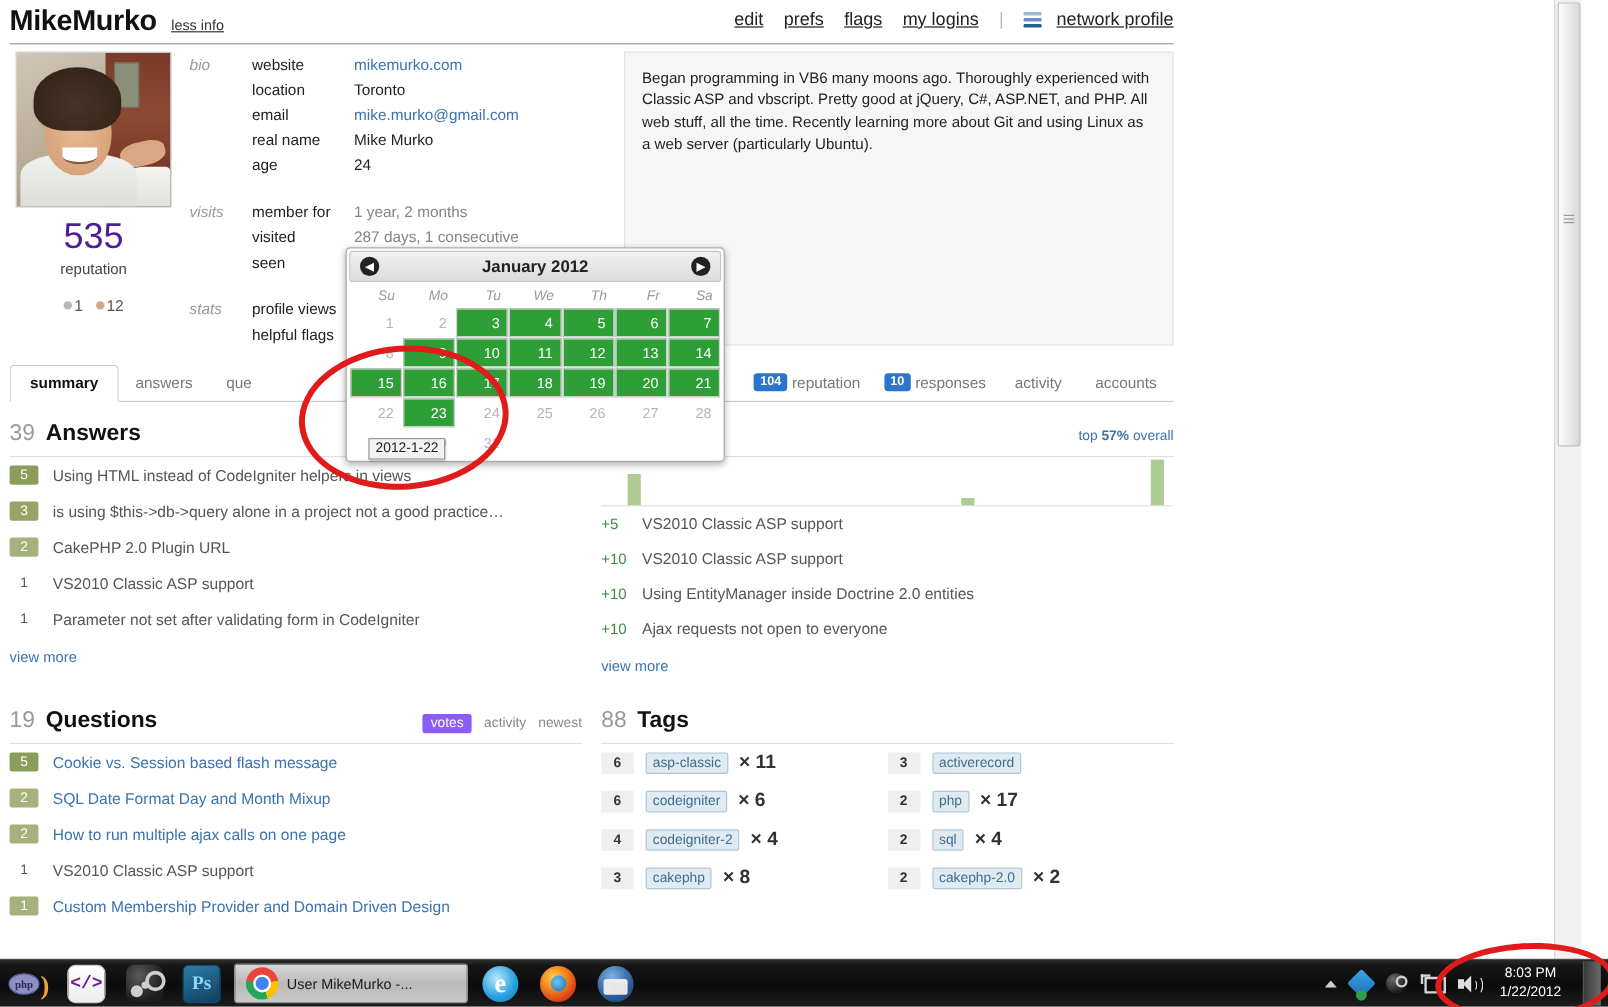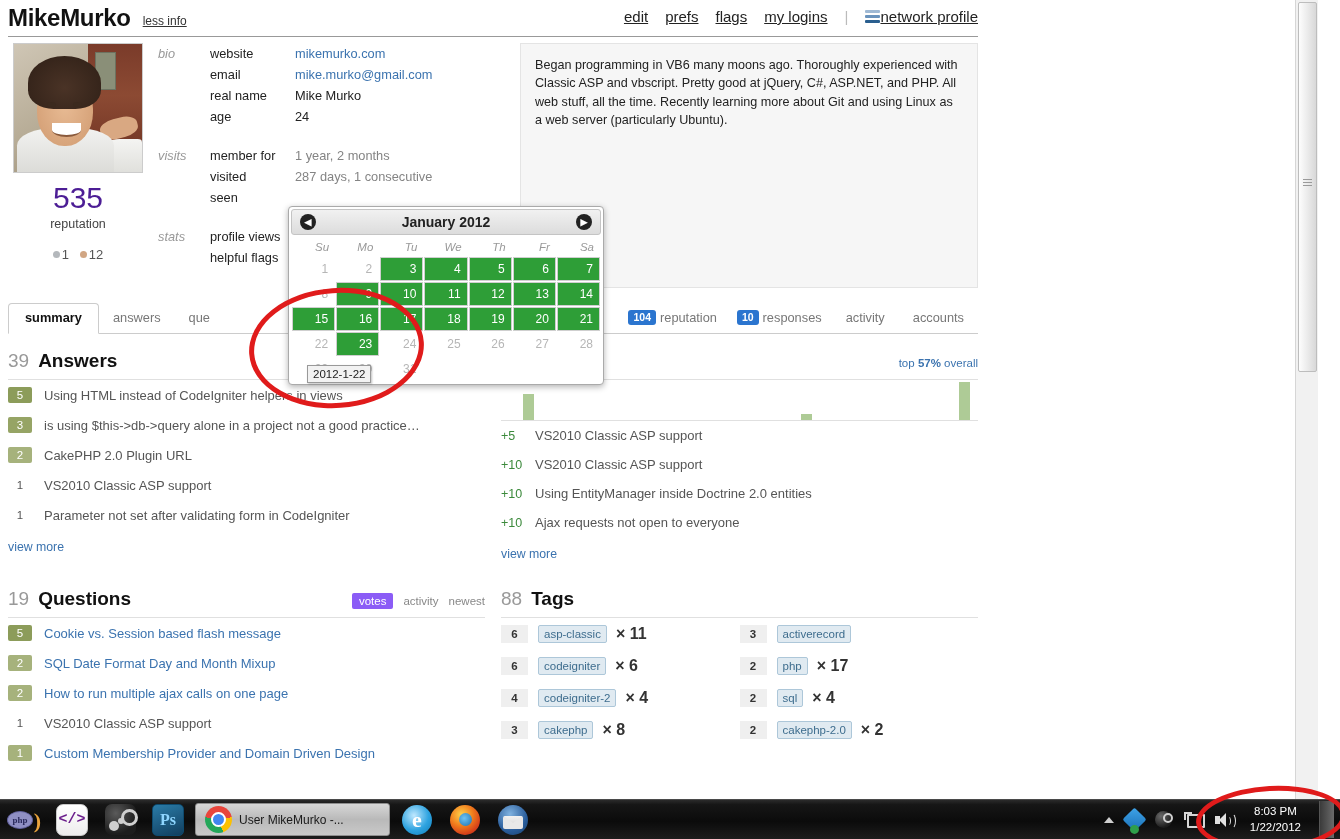--- a/index.html
+++ b/index.html
@@ -31,21 +31,21 @@
     letter-spacing: -0.3px;
   }
   .hdr-lessinfo { font-size: 12px; color: #333; margin-left: 12px; margin-top:6px; }
   .hdr-right {
     position: absolute; right: 0; top: 8px;
     display: flex; align-items: center; gap: 17px;
     font-size: 15px; color: #222; text-decoration: underline;
   }
   .hdr-right a { color: #222; text-decoration: none; }
   .hdr-sep { color: #bbb; }
-  .netprof { display: flex; align-items: center; gap: 0; }
+  .netprof { display: flex; align-items: center; gap: 12px; }
   .stack-ico { display:inline-block; width: 15px; height: 13px; position: relative; }
   .stack-ico i {
     position:absolute; left:0; width: 15px; height: 3px; border-radius: 1px; display:block;
   }
   .stack-ico i:nth-child(1){ top:0; background:#9fb9d4; }
   .stack-ico i:nth-child(2){ top:5px; background:#6a93bd; }
   .stack-ico i:nth-child(3){ top:10px; background:#2a5f8f; }
 
   
   .prof { display: flex; padding-top: 6px; position: relative; }
@@ -405,20 +405,25 @@
           </div>
         </div>
 
         <div class="info-col">
           <table class="info">
             <tbody>
                 <tr>
               <td class="grp">bio</td>
               <td class="key">website</td>
               <td class="val link"><a href="#">mikemurko.com</a></td>
+            </tr>
+            <tr>
+              <td class="grp"></td>
+              <td class="key">location</td>
+              <td class="val">Toronto</td>
             </tr>
             <tr>
               <td class="grp"></td>
               <td class="key">email</td>
               <td class="val link"><a href="#">mike.murko@gmail.com</a></td>
             </tr>
             <tr>
               <td class="grp"></td>
               <td class="key">real name</td>
               <td class="val">Mike Murko</td>

